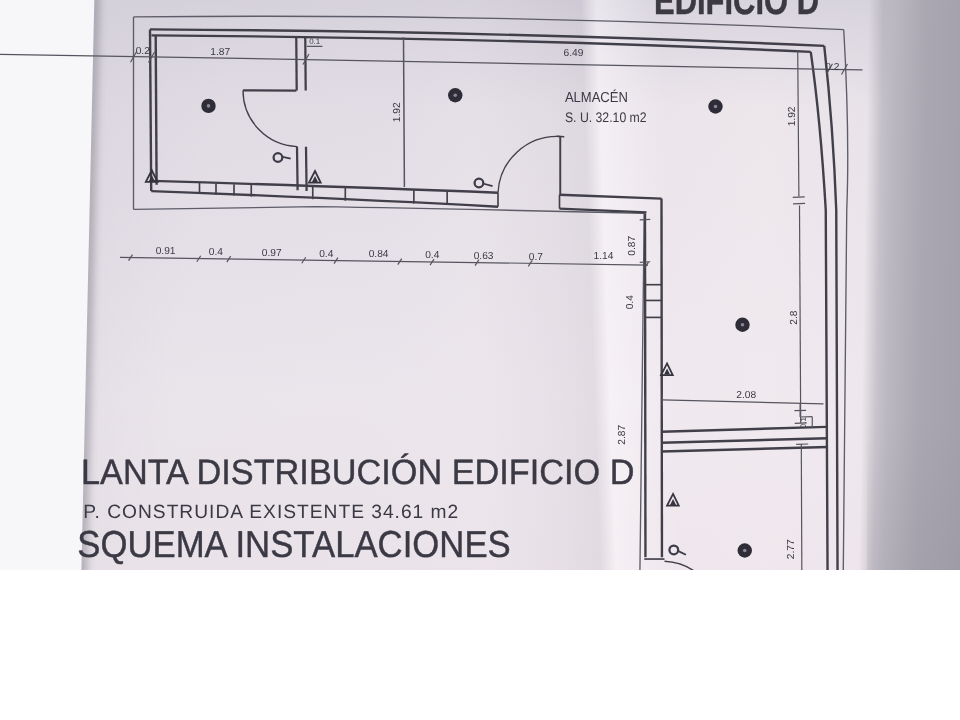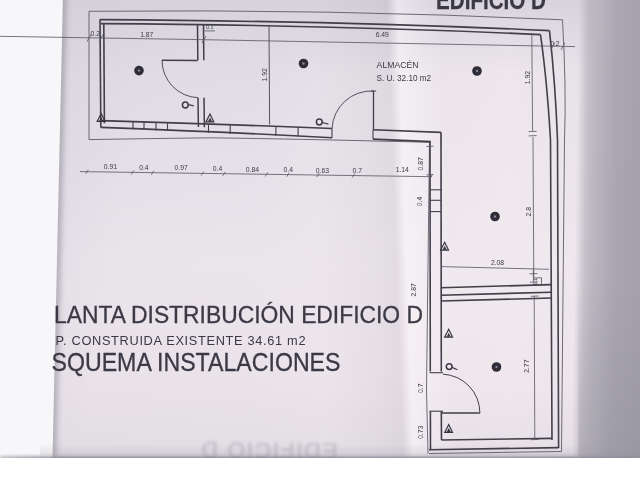--- a/index.html
+++ b/index.html
@@ -1,16 +1,16 @@
 <!DOCTYPE html>
 <html><head>
 <meta charset="utf-8">
 <style>
 html,body{margin:0;padding:0}
-#c{position:relative;width:640px;height:458px;overflow:hidden;background:#14b8a6;font-family:"Liberation Sans",sans-serif}
+#c{position:relative;width:640px;height:380px;overflow:hidden;background:#14b8a6;font-family:"Liberation Sans",sans-serif}
 #c div{position:absolute}
 svg{position:absolute;left:0;top:0}
 text{fill:#3a3944}
 .dim{font-size:6.8px}
 </style>
 </head>
 <body>
 <div id="c">
 
 <div style="left:0;top:0;width:640px;height:480px;background:

